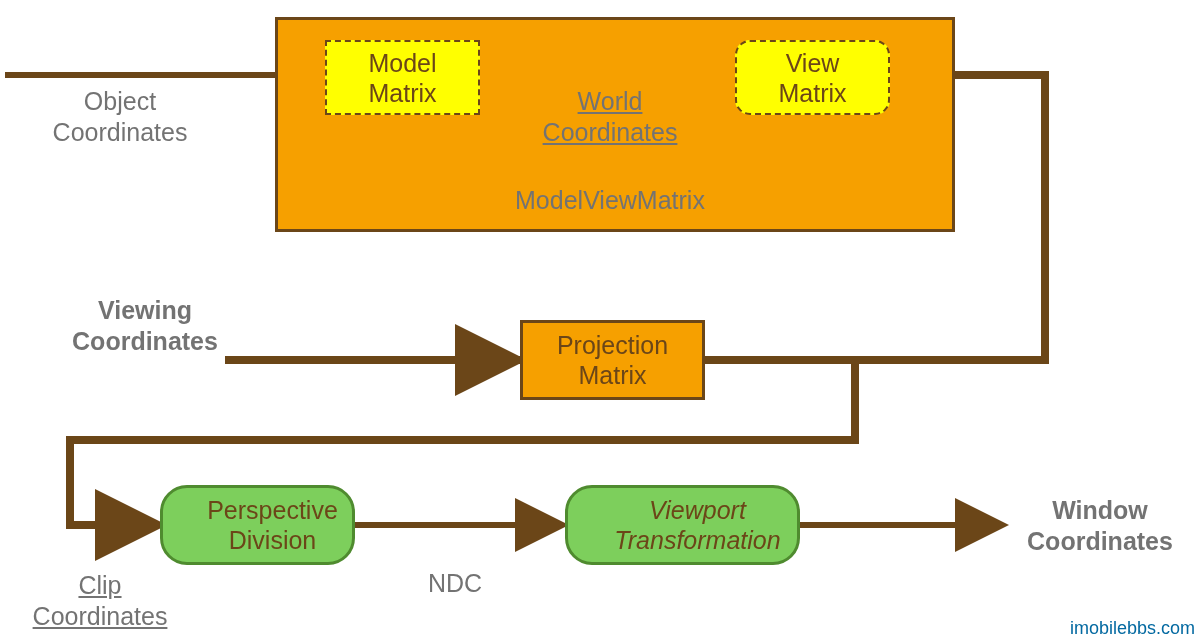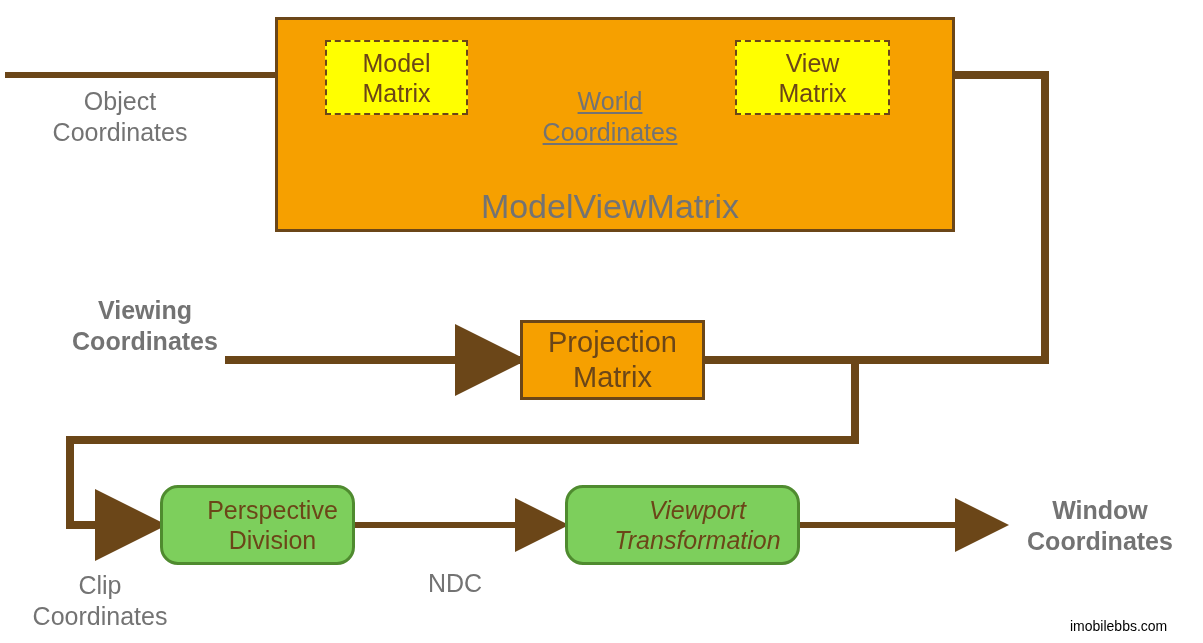--- a/index.html
+++ b/index.html
@@ -35,46 +35,46 @@
     display: flex;
     align-items: center;
     justify-content: center;
     line-height: 1.2;
   }
   .orange-box {
     position: absolute;
     background: #f6a000;
     border: 3px solid #6b4618;
     color: #6b4618;
-    font-size: 29px;
+    font-size: 25px;
     text-align: center;
     display: flex;
     align-items: center;
     justify-content: center;
     line-height: 1.2;
   }
   .green-box {
     position: absolute;
     background: #7dcf5c;
     border: 3px solid #4f8b2f;
-    border-radius: 18px;
+    border-radius: 27px;
     color: #6b4618;
     font-size: 25px;
     text-align: center;
     display: flex;
     align-items: center;
     justify-content: center;
     line-height: 1.2;
     padding-left: 30px;
   }
   .watermark {
     position: absolute;
-    color: #000000;
+    color: #0369a1;
     font-family: Arial, sans-serif;
-    font-size: 14px;
+    font-size: 18px;
   }
 </style>
 </head>
 <body>
 
 <svg width="1203" height="643" style="position:absolute;left:0;top:0;pointer-events:none">
   <defs>
     <marker id="ah" viewBox="0 0 12 12" refX="10" refY="6" markerWidth="9" markerHeight="9" orient="auto">
       <path d="M0,0 L12,6 L0,12 Z" fill="#6b4618"></path>
     </marker>
@@ -90,47 +90,47 @@
 
   <polyline points="705,360 855,360 855,440 70,440 70,525 155,525" fill="none" stroke="#6b4618" stroke-width="8" marker-end="url(#ah)"></polyline>
 
   <line x1="355" y1="525" x2="560" y2="525" stroke="#6b4618" stroke-width="6" marker-end="url(#ah)"></line>
 
   <line x1="800" y1="525" x2="1000" y2="525" stroke="#6b4618" stroke-width="6" marker-end="url(#ah)"></line>
 </svg>
 
 <div class="big-box" style="left:275px; top:17px; width:680px; height:215px;"></div>
 
-<div class="yellow-box" style="left:325px; top:40px; width:143px; height:75px;">
+<div class="yellow-box" style="left:325px; top:40px; width:155px; height:75px;">
   <span>Model<br>Matrix</span>
 </div>
 
-<div class="yellow-box" style="left:735px; top:40px; width:155px; height:75px;">
+<div class="yellow-box" style="left:735px; top:40px; width:155px; height:75px;border-radius:15px;">
   <span>View<br>Matrix</span>
 </div>
 
-<div class="label" style="left:410px; top:185px; width:400px; font-size:34px;">ModelViewMatrix</div>
+<div class="label" style="left:410px; top:185px; width:400px; font-size:25px;">ModelViewMatrix</div>
 
 <div class="label" style="left:30px; top:86px; width:180px;">Object<br>Coordinates</div>
 
 <div class="label" style="left:510px; top:86px; width:200px;text-decoration:underline;">World<br>Coordinates</div>
 
 <div class="label" style="left:55px; top:295px; width:180px;font-weight:bold;">Viewing<br>Coordinates</div>
 
 <div class="orange-box" style="left:520px; top:320px; width:185px; height:80px;">
   <span>Projection<br>Matrix</span>
 </div>
 
 <div class="green-box" style="left:160px; top:485px; width:195px; height:80px;">
   <span>Perspective<br>Division</span>
 </div>
 
 <div class="green-box" style="left:565px; top:485px; width:235px; height:80px;font-style:italic;">
   <span>Viewport<br>Transformation</span>
 </div>
 
-<div class="label" style="left:10px; top:570px; width:180px;">Clip<br>Coordinates</div>
+<div class="label" style="left:10px; top:570px; width:180px;text-decoration:underline;">Clip<br>Coordinates</div>
 
 <div class="label" style="left:395px; top:568px; width:120px;">NDC</div>
 
 <div class="label" style="left:1010px; top:495px; width:180px;font-weight:bold;">Window<br>Coordinates</div>
 
 <div class="watermark" style="left:1070px; top:618px;">imobilebbs.com</div>
 
 </body></html>

